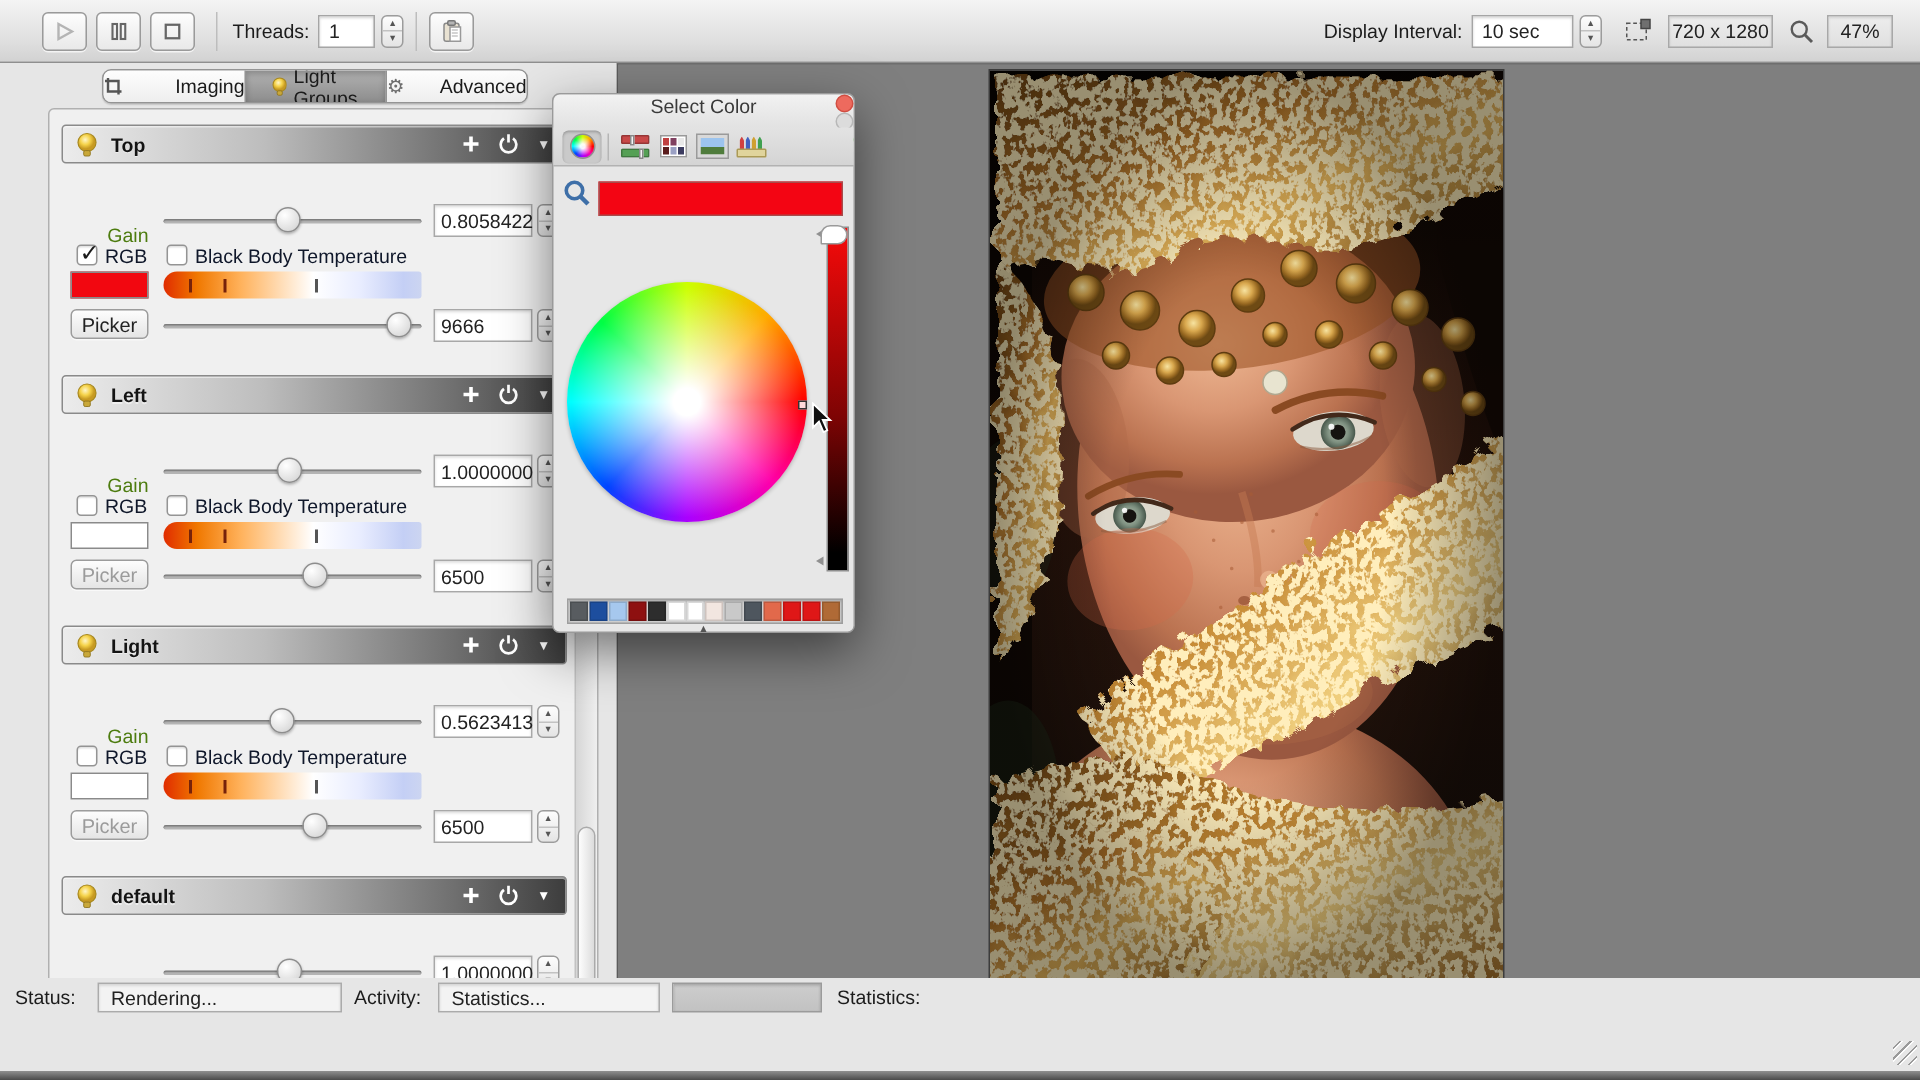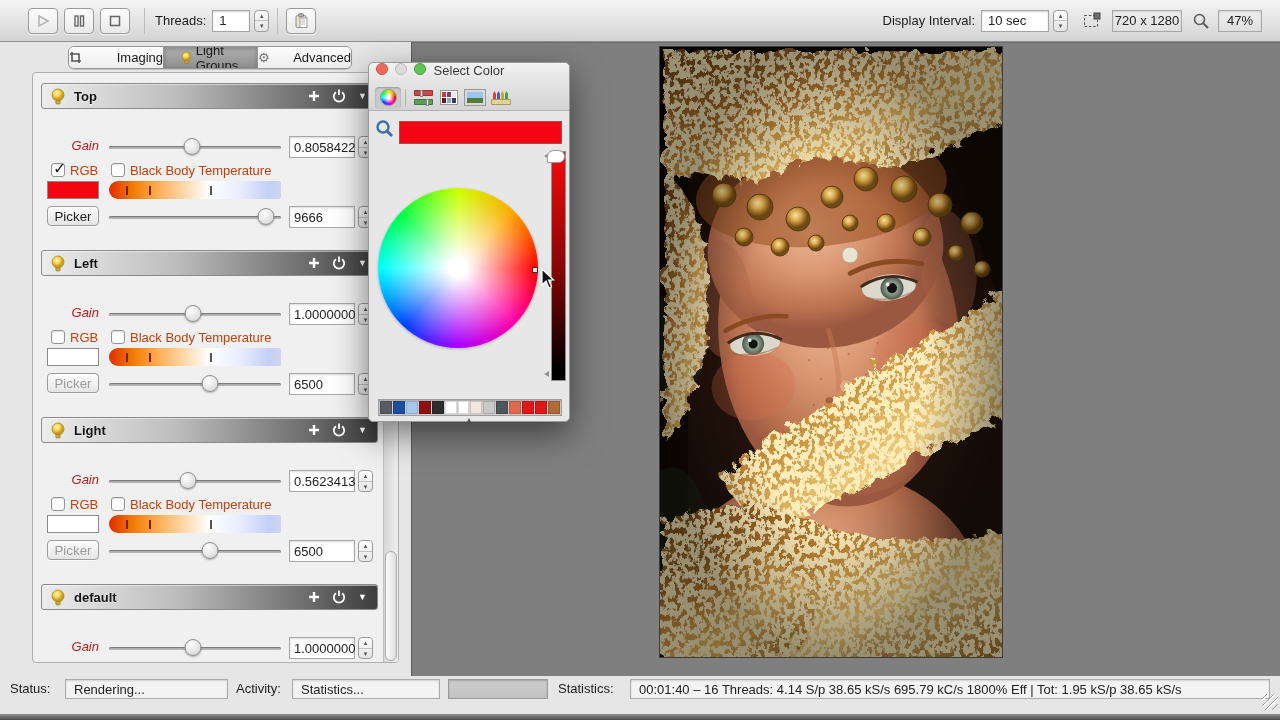--- a/index.html
+++ b/index.html
@@ -50,50 +50,50 @@
 
   .section { position:absolute; left:0; width:351px; }
   .sec-header { position:absolute; left:8px; top:0; width:337px; height:26px; border-radius:3px;
     background:linear-gradient(to right,#ececec,#bdbdbd 40%,#6f6f6f 78%,#3d3d3d);
     border:1px solid #8a8a8a; box-shadow:inset 0 1px 0 rgba(255,255,255,.5);
     display:flex; align-items:center; }
   .sec-title { font-weight:bold; color:#141414; margin-left:8px; text-shadow:0 1px 0 rgba(255,255,255,.5); }
   .hdr-right { margin-left:auto; display:flex; align-items:center; gap:12px; padding-right:10px; }
   .hdr-ic { color:#fff; display:flex; align-items:center; }
   .row { position:absolute; left:0; width:351px; height:22px; }
-  .row-label { position:absolute; right:285px; top:2px; color:#b91c1c;font-style:italic; }
+  .row-label { position:absolute; right:285px; top:13px; color:#4d7c0f; }
   .slider { position:absolute; left:76px; width:172px; height:22px; }
   .slider .track { position:absolute; left:0; right:0; top:10px; height:3px; background:#b5b5b5;
     border-radius:2px; box-shadow:inset 0 1px 1px rgba(0,0,0,.35); }
   .slider .thumb { position:absolute; top:2px; width:17px; height:17px; border-radius:50%;
     background:radial-gradient(circle at 35% 30%,#ffffff,#dedede 70%,#c9c9c9); border:1px solid #8d8d8d;
     box-shadow:0 1px 2px rgba(0,0,0,.3); transform:translateX(-50%); }
   .val { position:absolute; left:256px; top:0; width:66px; height:22px; background:#fff;
     border:1px solid #a8a8a8; box-shadow:inset 0 1px 2px rgba(0,0,0,.15); padding:3px 0 0 4px; }
   .row .stepper { position:absolute; left:325px; top:0; margin:0; }
   .checkbox { position:absolute; width:14px; height:14px; background:#fff; border:1px solid #949494;
     border-radius:3px; box-shadow:inset 0 1px 1px rgba(0,0,0,.12); }
   .checkbox.checked::after { content:"\2713"; position:absolute; left:1px; top:-5px; font-size:16px;
     font-weight:bold; color:#1a1a1a; }
-  .cb-label { position:absolute; top:0; color:#c2410c; }
+  .cb-label { position:absolute; top:0; color:#0f172a; }
   .swatch { position:absolute; left:14px; top:0; width:52px; height:18px; border:1px solid #8a8a8a; }
   .bbt-grad { position:absolute; left:76px; top:0; width:172px; height:18px; border-radius:9px 2px 2px 9px;
     background:linear-gradient(to right,#e02c00,#f07800 13%,#ffb25c 30%,#ffffff 58%,#e9edff 76%,#c4cff5 93%,#ccd5f1); }
   .bbt-tick { position:absolute; top:5px; width:2px; height:9px; background:#76220a; }
   .picker-btn { position:absolute; left:14px; top:0; width:52px; height:20px; border:1px solid #9c9c9c;
     border-radius:4px; background:linear-gradient(#fdfdfd,#e5e5e5); display:flex; align-items:center;
     justify-content:center; color:#222; box-shadow:0 1px 0 rgba(255,255,255,.6); }
   .picker-btn.disabled { color:#9b9b9b; }
 
   
   .dialog { position:absolute; left:368px; top:62px; width:202px; height:360px; background:#e7e7e7;
     border:1px solid #9a9a9a; border-radius:5px; box-shadow:0 12px 34px rgba(0,0,0,.5); z-index:20; }
   .dlg-title { position:absolute; left:0; top:0; right:0; height:39px; border-radius:5px 5px 0 0;
     background:linear-gradient(#f2f2f2,#d6d6d6); border-bottom:1px solid #bdbdbd;
-    display:flex; align-items:flex-start; }
+    display:flex; align-items:flex-end;flex-direction:column; }
   .tl { width:12px; height:12px; border-radius:50%; margin-left:7px; }
   .dlg-title-text { position:absolute; left:0; right:0; text-align:center; color:#3a3a3a; }
   .dlg-toolbar { position:absolute; left:0; top:22px; right:0; height:26px;
     background:linear-gradient(#e3e3e3,#d4d4d4); border-bottom:1px solid #b2b2b2;
     display:flex; align-items:center; padding-left:6px; }
   .dt-icon { width:26px; height:22px; display:flex; align-items:center; justify-content:center; }
   .dt-icon.sel { background:#cacaca; border-radius:4px; box-shadow:inset 0 1px 2px rgba(0,0,0,.25); }
   .dt-sep { width:1px; height:18px; background:#b5b5b5; margin:0 4px; }
   .wheel-ic { width:17px; height:17px; border-radius:50%; border:1px solid #909090;
     background:radial-gradient(circle,rgba(255,255,255,.95) 15%,rgba(255,255,255,0) 60%),
@@ -124,21 +124,21 @@
   .cd-vhandle { position:absolute; left:-5px; top:-2px; width:18px; height:13px; background:#fff;
     border:1px solid #9a9a9a; border-radius:8px 8px 8px 1px; }
   .cd-tick { position:absolute; width:0; height:0; border-top:3px solid transparent;
     border-bottom:3px solid transparent; border-right:5px solid #909090; }
   .cd-swatchwrap { position:absolute; left:9px; top:336px; width:184px; height:17px; background:#cfcfcf;
     border:1px solid #9e9e9e; box-shadow:inset 0 1px 2px rgba(0,0,0,.2); display:flex; padding:1px; gap:1px; }
   .cd-swatch { flex:1; height:13px; border:1px solid rgba(0,0,0,.15); }
   .cd-grip { position:absolute; left:0; right:0; top:354px; text-align:center; font-size:7px; color:#555; line-height:6px; }
 
   
-  .statusbar { position:absolute; left:0; top:676px; width:1280px; height:42px; background:#e6e6e6; }
+  .statusbar { position:absolute; left:0; top:652px; width:1280px; height:42px; background:#e6e6e6; }
   .sb-lbl { position:absolute; top:5px; color:#1c1c1c; }
   .sb-field { position:absolute; top:3px; height:20px; background:#f3f3f3; border:1px solid #ababab;
     box-shadow:inset 0 1px 2px rgba(0,0,0,.14); padding:2px 0 0 8px; white-space:nowrap; overflow:hidden; }
   .sb-progress { position:absolute; top:3px; height:20px; background:linear-gradient(#cdcdcd,#c2c2c2);
     border:1px solid #9b9b9b; box-shadow:inset 0 1px 2px rgba(0,0,0,.2); }
   .bottomstrip { position:absolute; left:0; top:714px; width:1280px; height:6px;
     background:linear-gradient(#8f8f8f,#4a4a4a); }
   .resize-grip { position:absolute; right:2px; top:694px; width:16px; height:16px;
     background:repeating-linear-gradient(135deg,transparent 0 3px,#9a9a9a 3px 4px,#fdfdfd 4px 5px); }
 
@@ -694,17 +694,16 @@
     <polygon points="1,1 1,17 5,13 8,20 10.5,18.8 7.5,12 12.5,12" fill="#111" stroke="#fff" stroke-width="1.2"></polygon>
   </svg>
 
   <div class="statusbar">
     <span class="sb-lbl" style="left:10px">Status:</span>
     <div class="sb-field" style="left:65px;width:163px">Rendering...</div>
     <span class="sb-lbl" style="left:236px">Activity:</span>
     <div class="sb-field" style="left:292px;width:148px">Statistics...</div>
     <div class="sb-progress" style="left:448px;width:100px"></div>
     <span class="sb-lbl" style="left:558px">Statistics:</span>
-    <div class="sb-field" style="left:630px;width:640px">00:01:40 – 16 Threads: 4.14 S/p 38.65 kS/s 695.79 kC/s 1800% Eff | Tot: 1.95 kS/p 38.65 kS/s</div>
   </div>
   <div class="bottomstrip"></div>
   <div class="resize-grip"></div>
 </div>
 
 </body></html>

